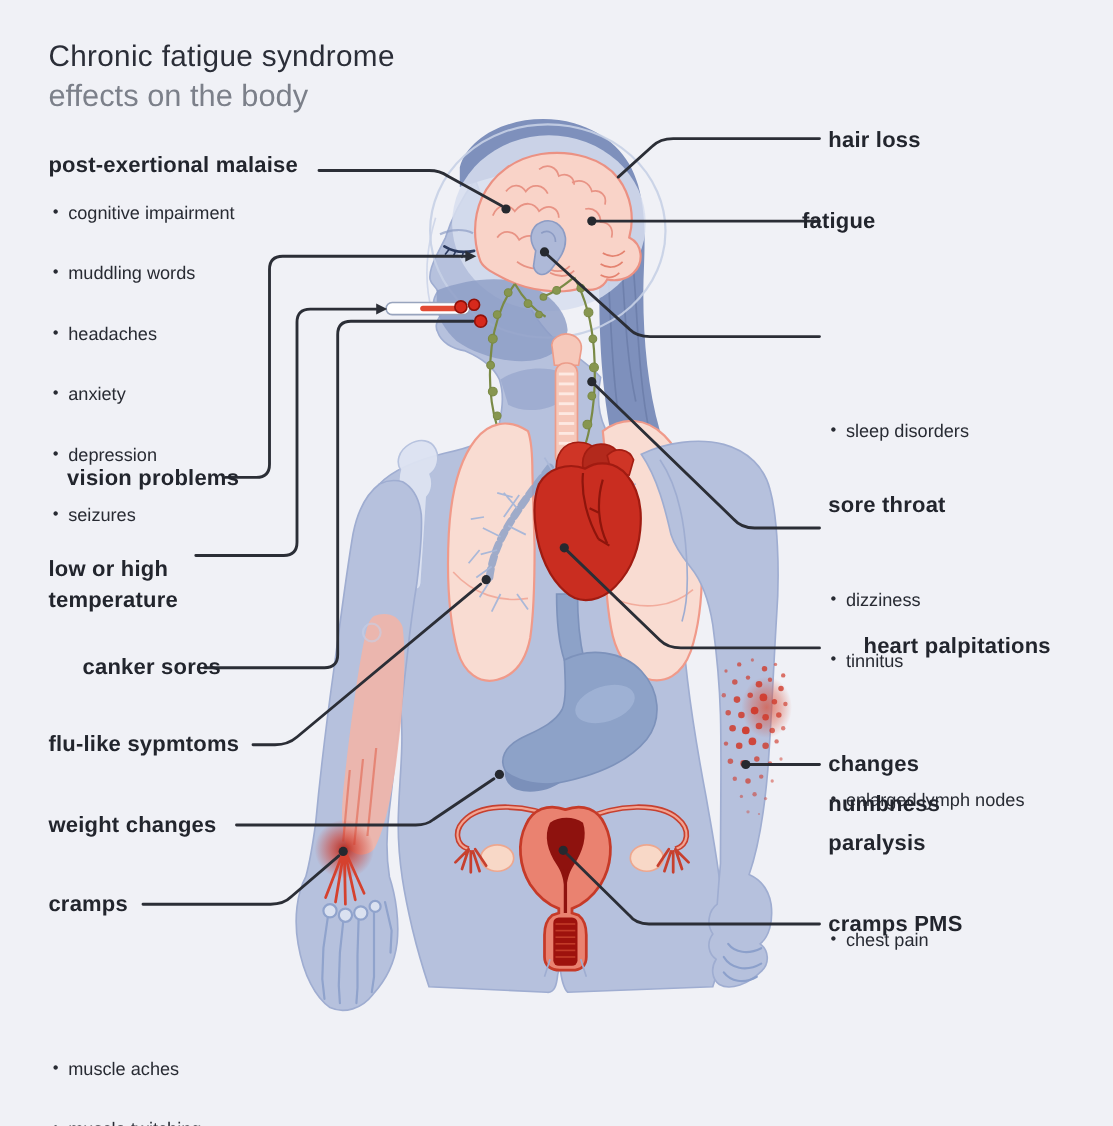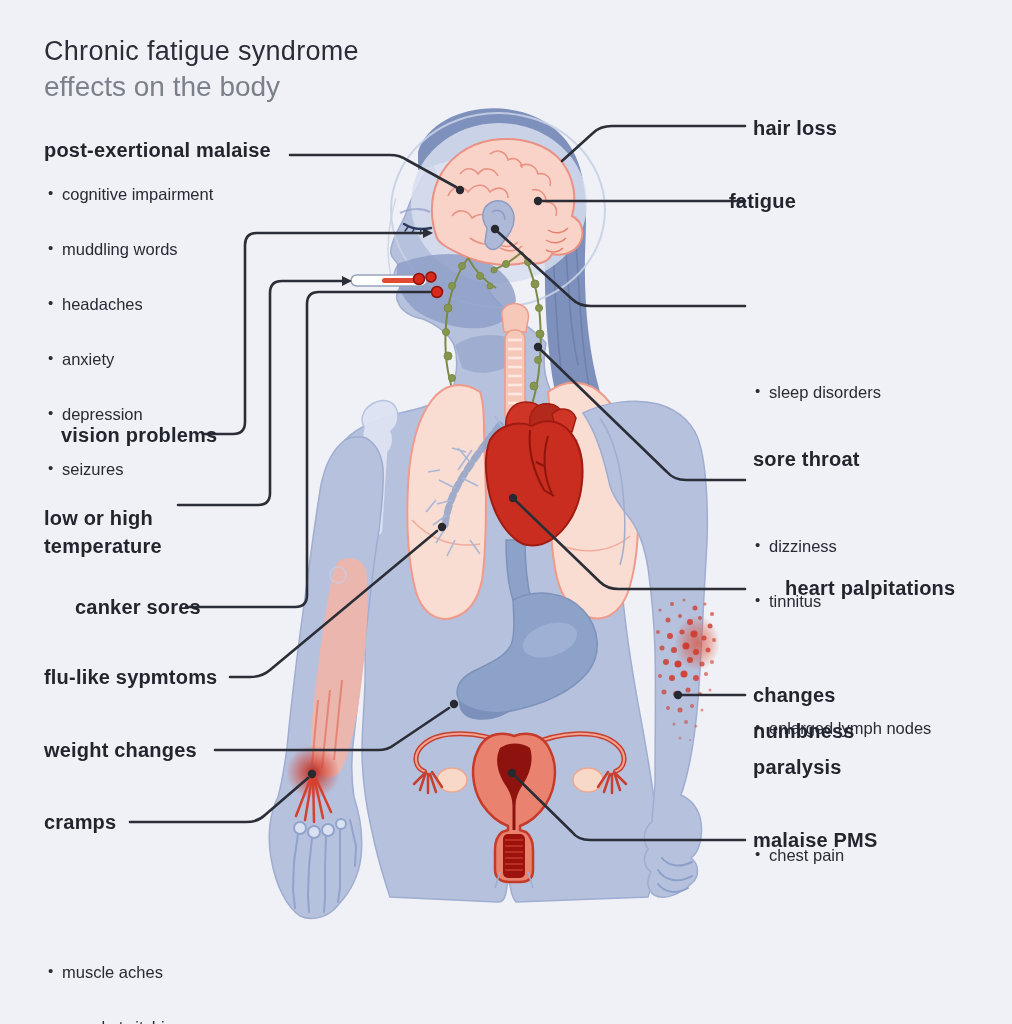--- a/index.html
+++ b/index.html
@@ -413,15 +413,15 @@
   <div class="txt h" style="left:753px;top:448px;text-align:right;">sore throat</div>
   <div class="txt b" style="left:755px;top:510px;">enlarged lymph nodes</div>
 
   <div class="txt h" style="left:753px;top:577px;margin-left:32px;">heart palpitations</div>
   <div class="txt b" style="left:755px;top:618px;">chest pain</div>
 
   <div class="txt h" style="left:753px;top:684px;">changes</div>
   <div class="txt h" style="left:753px;top:720px;">numbness</div>
   <div class="txt h" style="left:753px;top:756px;">paralysis</div>
 
-  <div class="txt h" style="left:753px;top:829px;">malaise PMS</div>
+  <div class="txt h" style="left:753px;top:829px;">cramps PMS</div>
 
 </div>
 
 </body></html>

